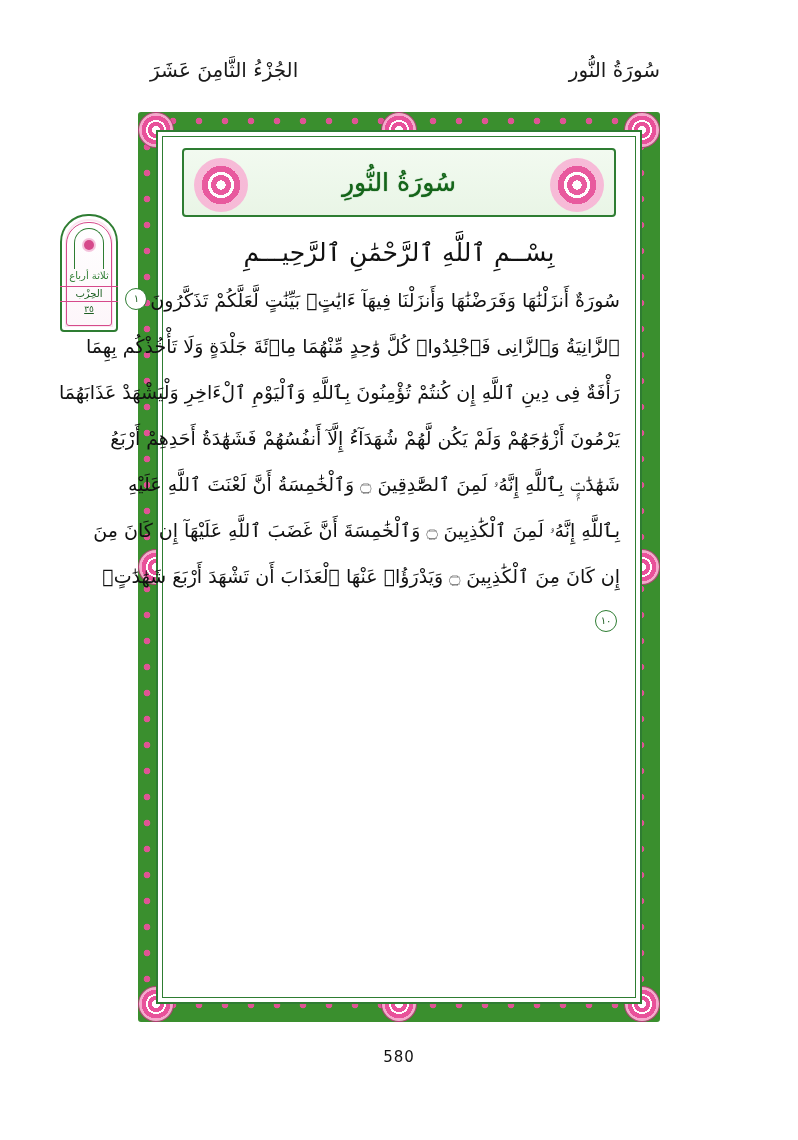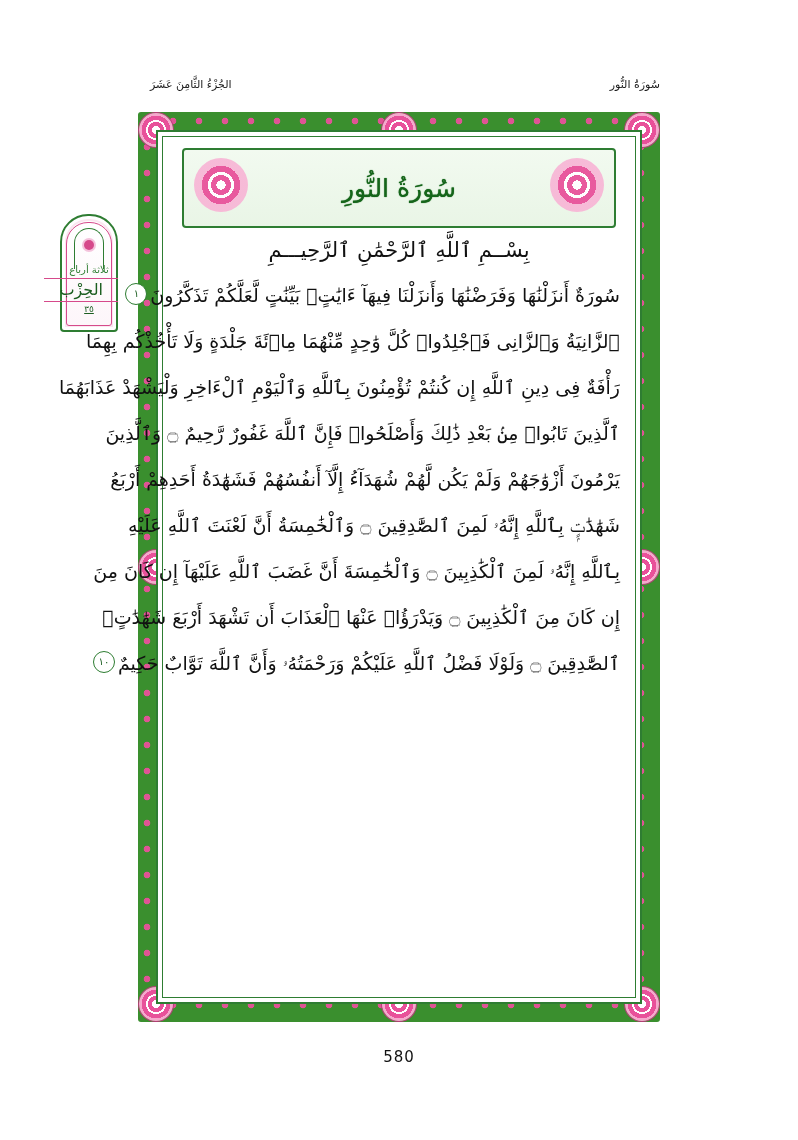--- a/index.html
+++ b/index.html
@@ -23,25 +23,24 @@
     left: 150px;
     width: 510px;
     display: flex;
     flex-direction: row-reverse;
     justify-content: space-between;
     align-items: baseline;
     direction: rtl;
   }
   .header-juz, .header-surah {
     font-family: "DejaVu Sans", sans-serif;
-    font-size: 11px;
+    font-size: 20px;
     color: #1a1a1a;
     white-space: nowrap;
     letter-spacing: 0;
-    margin-top: 20px;
   }
 
   
   .side-tab {
     position: absolute;
     left: 60px;
     top: 214px;
     width: 58px;
     height: 118px;
   }
@@ -61,21 +60,21 @@
     background: linear-gradient(#ffffff, #fdf6fa);
   }
   .side-tab .tab-text {
     position: absolute;
     left: 0; right: 0; bottom: 16px;
     text-align: center;
     direction: rtl;
   }
   .side-tab .tab-line1 { font-size: 10px; color: #2e7d32; line-height: 1.3; }
   .side-tab .tab-line2 {
-    font-size: 16px; color: #1b5e20; line-height: 1.4;
+    font-size: 10px; color: #1b5e20; line-height: 1.4;
     border-top: 1px solid #d64a8b;
     border-bottom: 1px solid #d64a8b;
     display: inline-block;
     padding: 0 15px;
     margin: 2px 0;
   }
   .side-tab .tab-line3 { font-size: 9px; color: #1b5e20; line-height: 1.3; text-decoration: underline; }
   .side-tab .tab-dome {
     position: absolute;
     left: 14px; right: 14px; top: 14px; height: 40px;
@@ -154,21 +153,21 @@
   .rosette.br { right: 1px; bottom: 1px; }
   .rosette.mid-t { left: 50%; margin-left: -17px; top: 1px; }
   .rosette.mid-b { left: 50%; margin-left: -17px; bottom: 1px; }
   .rosette.mid-l { top: 50%; margin-top: -17px; left: 1px; }
   .rosette.mid-r { top: 50%; margin-top: -17px; right: 1px; }
 
   
   .surah-banner {
     position: absolute;
     left: 44px; right: 44px; top: 36px;
-    height: 80px;
+    height: 69px;
     border: 2px solid #2e7d32;
     background: linear-gradient(#f2faf0, #e9f5e6);
     border-radius: 4px;
     display: flex;
     align-items: center;
     justify-content: center;
     box-sizing: border-box;
   }
   .surah-banner::before,
   .surah-banner::after {
@@ -197,21 +196,21 @@
   .text-block {
     position: absolute;
     left: 40px;
     right: 40px;
     top: 120px;
     bottom: 34px;
     direction: rtl;
     text-align: center;
   }
   .basmala {
-    font-size: 21px;
+    font-size: 25px;
     color: #111;
     text-align: center;
     margin: 6px 0 10px 0;
     letter-spacing: 1px;
   }
   .ayah-line {
     font-size: 19px;
     line-height: 1.0;
     height: 46px;
     display: flex;
@@ -299,34 +298,30 @@
       <span>سُورَةٌ أَنزَلْنَٰهَا وَفَرَضْنَٰهَا وَأَنزَلْنَا فِيهَآ ءَايَٰتٍۭ بَيِّنَٰتٍ لَّعَلَّكُمْ تَذَكَّرُونَ</span>
       <span class="ayah-num">١</span>
     </div>
     <div class="ayah-line">
       <span>ٱلزَّانِيَةُ وَٱلزَّانِى فَٱجْلِدُوا۟ كُلَّ وَٰحِدٍ مِّنْهُمَا مِا۟ئَةَ جَلْدَةٍ وَلَا تَأْخُذْكُم بِهِمَا</span>
     </div>
     <div class="ayah-line">
       <span>رَأْفَةٌ فِى دِينِ ٱللَّهِ إِن كُنتُمْ تُؤْمِنُونَ بِٱللَّهِ وَٱلْيَوْمِ ٱلْءَاخِرِ وَلْيَشْهَدْ عَذَابَهُمَا</span>
     </div>
     <div class="ayah-line">
-      <span>ٱلَّذِينَ تَابُوا۟ مِنۢ بَعْدِ ذَٰلِكَ وَأَصْلَحُوا۟ فَإِنَّ ٱللَّهَ غَفُورٌ رَّحِيمٌ ۝ وَٱلَّذِينَ</span>
-    </div>
-    <div class="ayah-line">
       <span>يَرْمُونَ أَزْوَٰجَهُمْ وَلَمْ يَكُن لَّهُمْ شُهَدَآءُ إِلَّآ أَنفُسُهُمْ فَشَهَٰدَةُ أَحَدِهِمْ أَرْبَعُ</span>
     </div>
     <div class="ayah-line">
       <span>شَهَٰدَٰتٍۭ بِٱللَّهِ إِنَّهُۥ لَمِنَ ٱلصَّٰدِقِينَ ۝ وَٱلْخَٰمِسَةُ أَنَّ لَعْنَتَ ٱللَّهِ عَلَيْهِ</span>
     </div>
     <div class="ayah-line">
       <span>بِٱللَّهِ إِنَّهُۥ لَمِنَ ٱلْكَٰذِبِينَ ۝ وَٱلْخَٰمِسَةَ أَنَّ غَضَبَ ٱللَّهِ عَلَيْهَآ إِن كَانَ مِنَ</span>
     </div>
     <div class="ayah-line">
       <span>إِن كَانَ مِنَ ٱلْكَٰذِبِينَ ۝ وَيَدْرَؤُا۟ عَنْهَا ٱلْعَذَابَ أَن تَشْهَدَ أَرْبَعَ شَهَٰدَٰتٍۭ</span>
     </div>
     <div class="ayah-line">
-      <span>ٱلصَّٰدِقِينَ ۝ وَلَوْلَا فَضْلُ ٱللَّهِ عَلَيْكُمْ وَرَحْمَتُهُۥ وَأَنَّ ٱللَّهَ تَوَّابٌ حَكِيمٌ</span>
       <span class="ayah-num">١٠</span>
     </div>
   </div>
 </div>
 
 <div class="page-number">580</div>
 
 </body></html>

